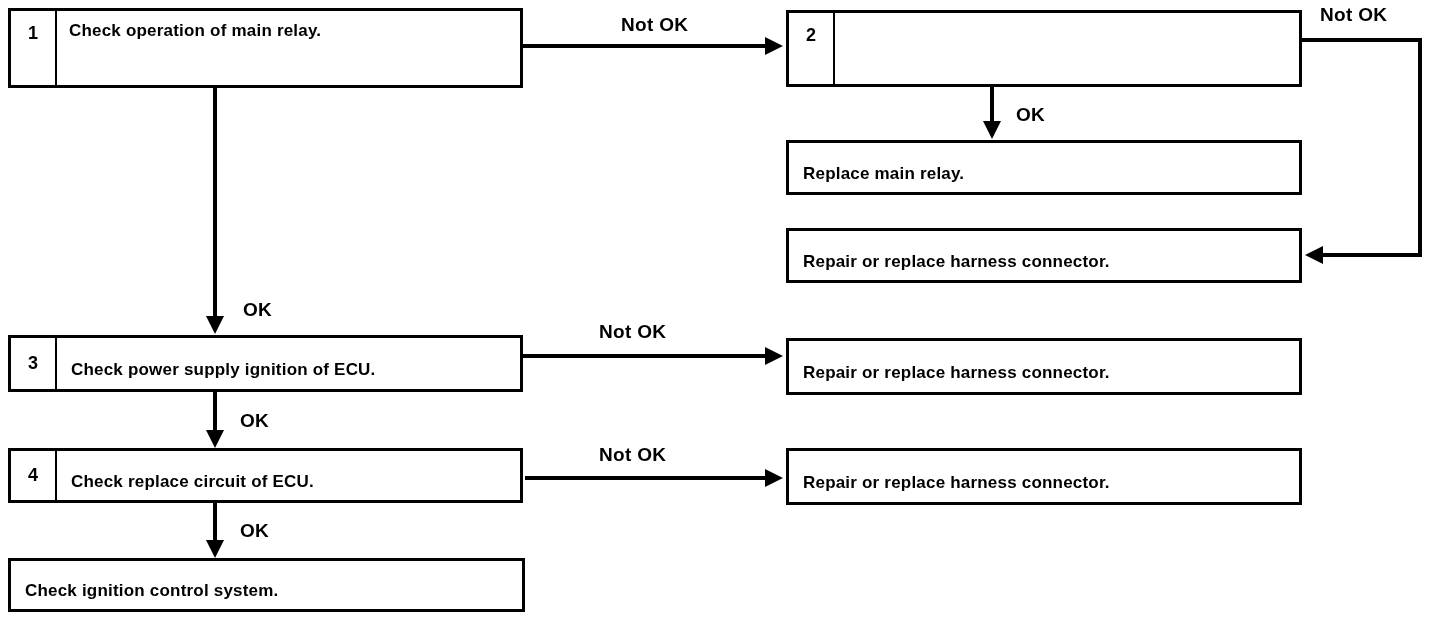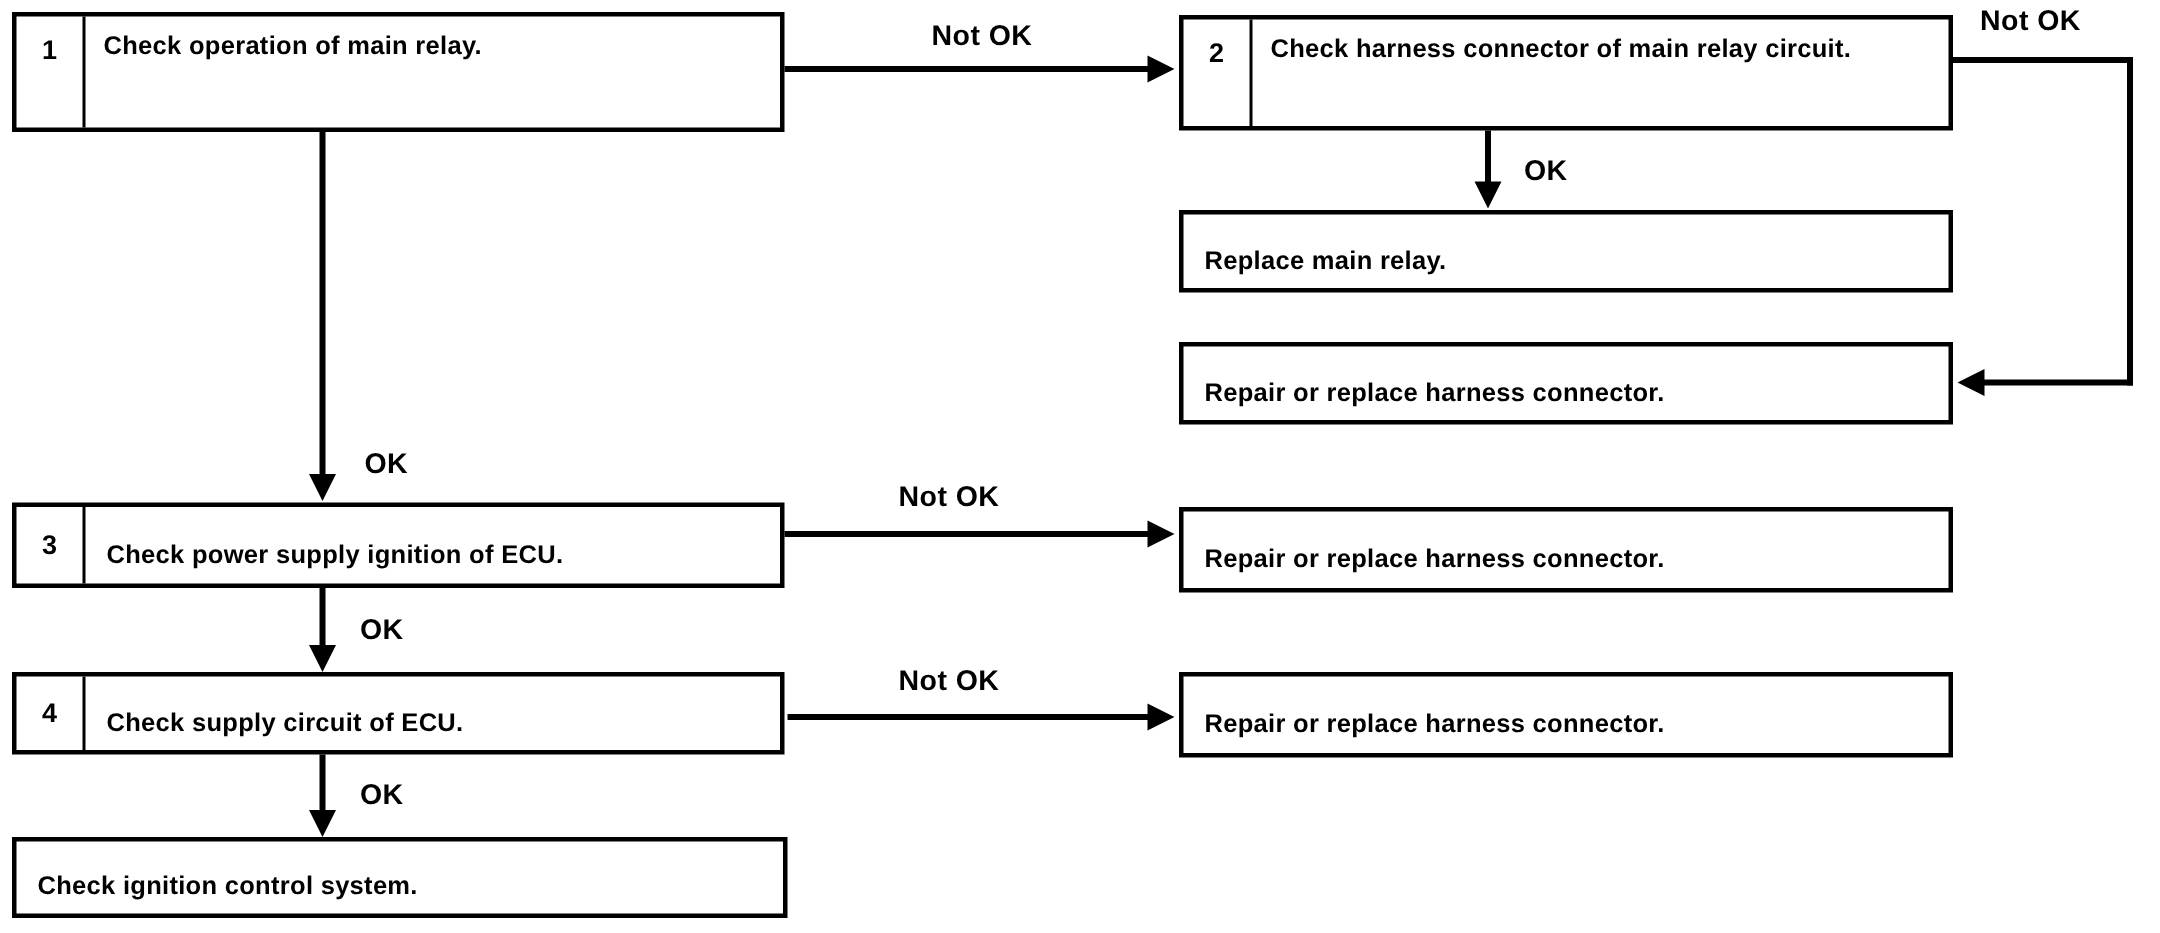--- a/index.html
+++ b/index.html
@@ -147,21 +147,20 @@
 
 <div class="canvas">
 
   <div class="box pos-step1">
     <div class="num">1</div>
     <div class="txt">Check operation of main relay.</div>
   </div>
 
   <div class="box pos-step2">
     <div class="num">2</div>
-    <div class="txt">Check harness connector of main relay circuit.</div>
   </div>
 
   <div class="box short pos-replace">
     <div class="txt">Replace main relay.</div>
   </div>
 
   <div class="box short pos-repair1">
     <div class="txt">Repair or replace harness connector.</div>
   </div>
 
@@ -169,21 +168,21 @@
     <div class="num">3</div>
     <div class="txt">Check power supply ignition of ECU.</div>
   </div>
 
   <div class="box short pos-repair2">
     <div class="txt">Repair or replace harness connector.</div>
   </div>
 
   <div class="box short pos-step4">
     <div class="num">4</div>
-    <div class="txt">Check supply circuit of ECU.</div>
+    <div class="txt">Check replace circuit of ECU.</div>
   </div>
 
   <div class="box short pos-repair3">
     <div class="txt">Repair or replace harness connector.</div>
   </div>
 
   <div class="box short pos-final">
     <div class="txt">Check ignition control system.</div>
   </div>
 

